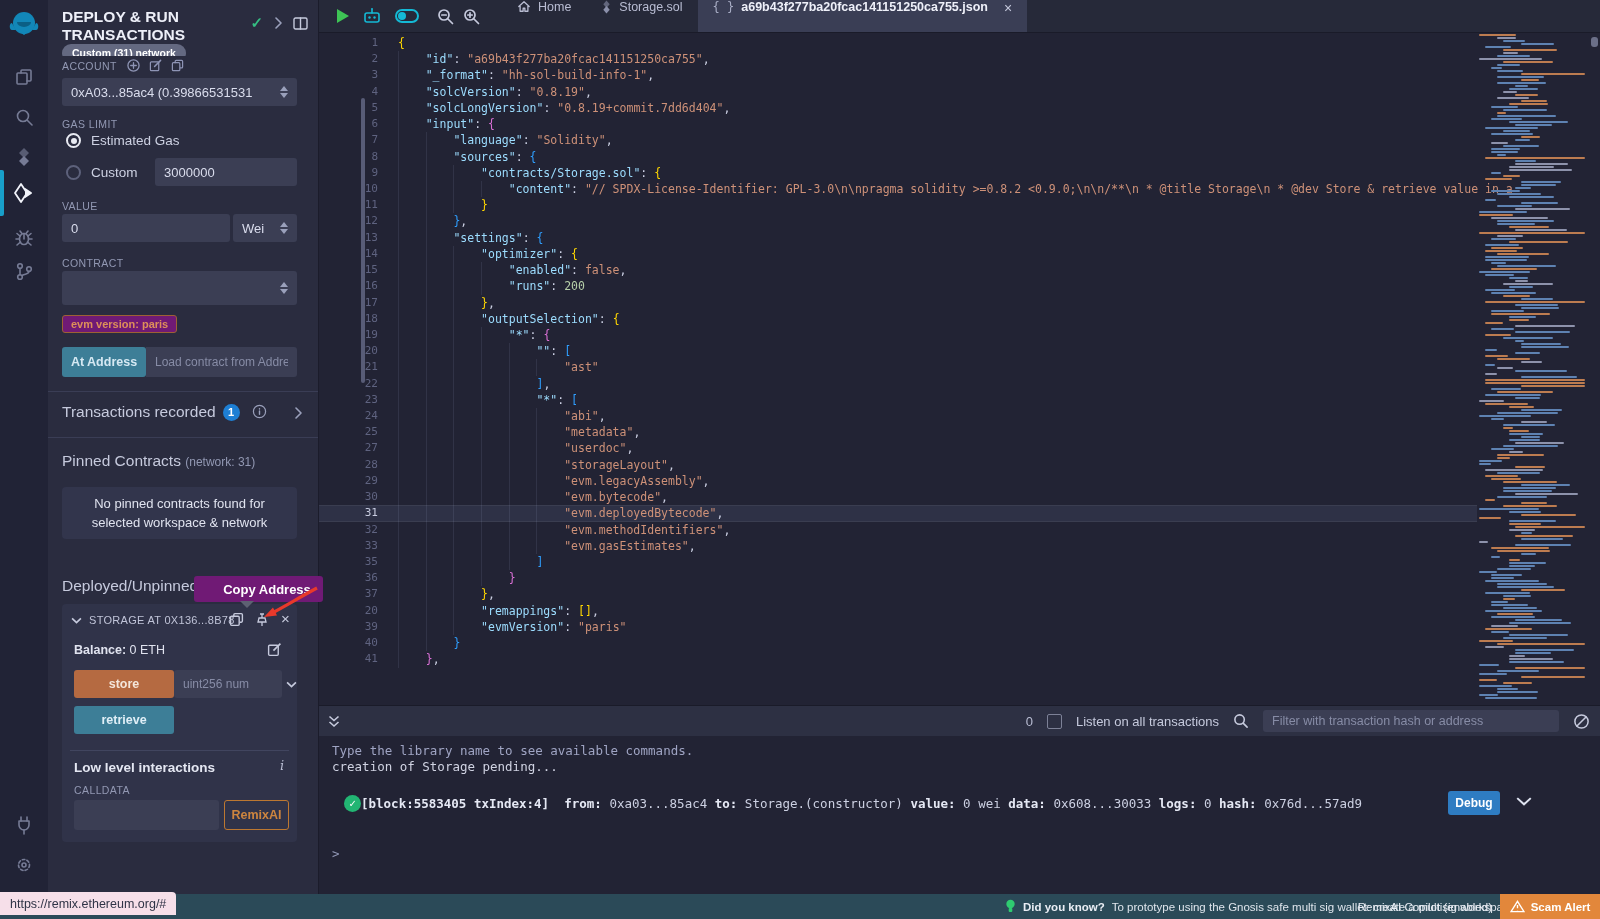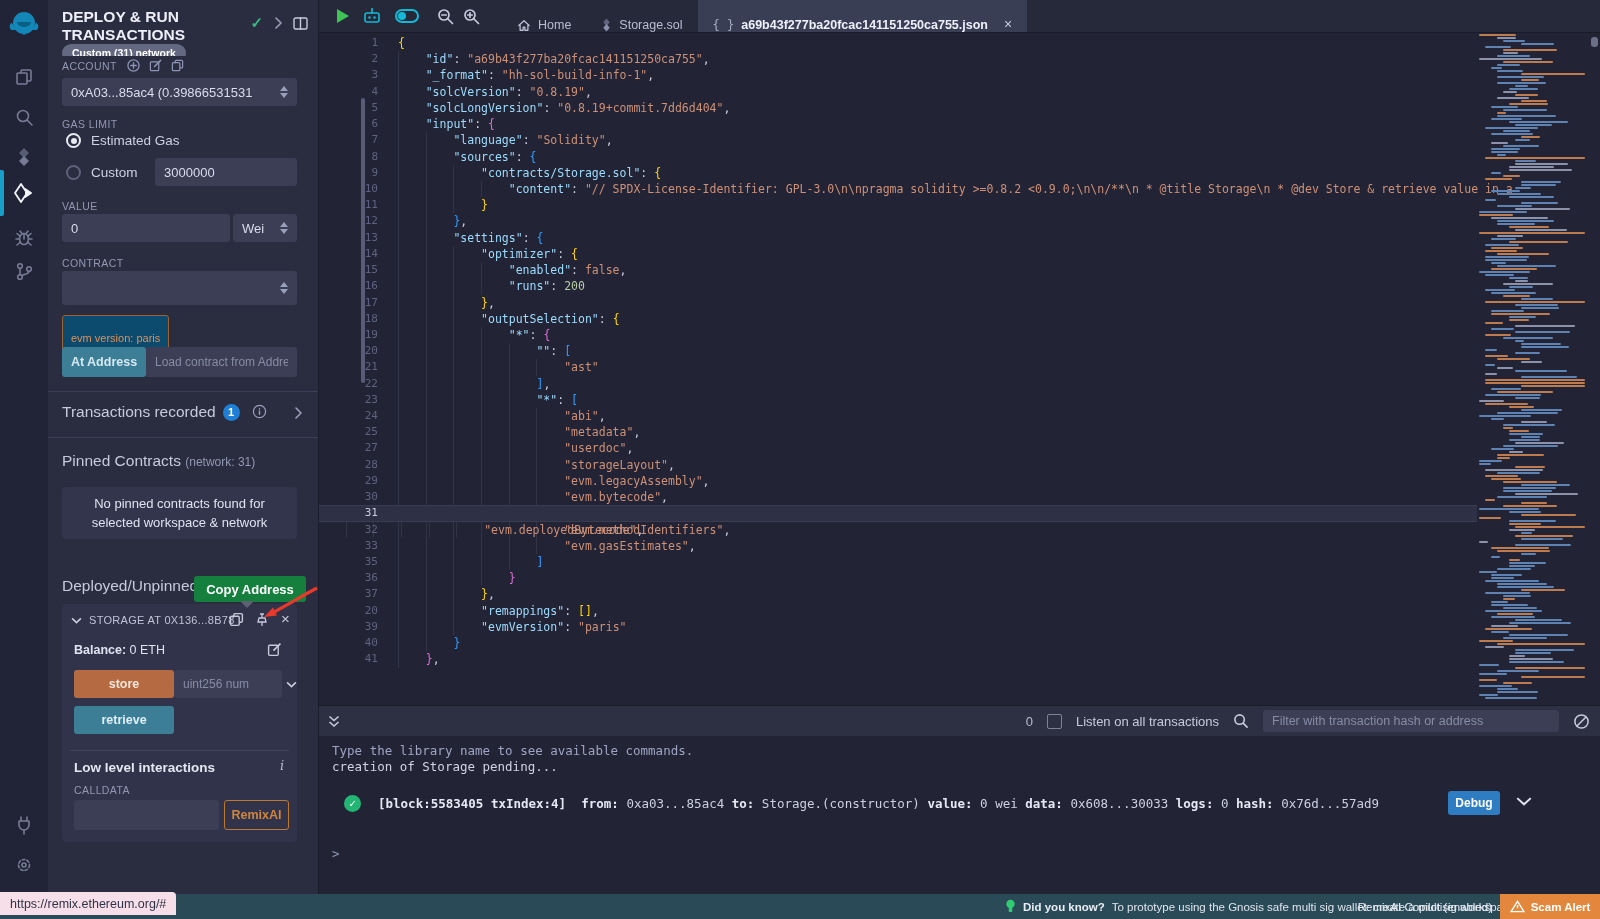--- a/index.html
+++ b/index.html
@@ -26,75 +26,75 @@
   input.inp{font-family:"Liberation Sans",sans-serif;outline:none;}
   input.inp::placeholder{color:#878ca6;}
   .spin{margin-left:auto;display:flex;flex-direction:column;gap:2px;align-items:center;flex:none;}
   .spin i{width:0;height:0;border-left:4px solid transparent;border-right:4px solid transparent;}
   .spin .up{border-bottom:5px solid #9aa0bb;}
   .spin .dn{border-top:5px solid #9aa0bb;}
   .radio{width:15px;height:15px;border-radius:50%;border:2px solid #5d617b;box-sizing:border-box;flex:none;}
   .radio.on{border-color:#e8eaf2;position:relative;}
   .radio.on::after{content:"";position:absolute;left:2.5px;top:2.5px;width:6px;height:6px;border-radius:50%;background:#e8eaf2;}
   .rrow{position:absolute;left:18px;display:flex;align-items:center;gap:10px;font-size:13.5px;color:#cdd1e2;}
-  .evm-badge{position:absolute;left:14px;top:315px;padding:16px 8px;border:1px solid #9d6134;border-radius:3px;
-             color:#de9059;font-size:11px;font-weight:normal;background:#0c4a6e;}
+  .evm-badge{position:absolute;left:14px;top:315px;padding:2px 8px;border:1px solid #9d6134;border-radius:3px;
+             color:#de9059;font-size:11px;font-weight:bold;background:#701a75;}
   .btn{border:none;border-radius:3px;font-weight:bold;cursor:pointer;font-family:"Liberation Sans",sans-serif;}
   .divider{position:absolute;left:0;width:270px;height:1px;background:#3a3d55;}
   .sec-title{position:absolute;left:14px;font-size:15.5px;color:#c6cadd;}
   .badge-count{display:inline-flex;width:17px;height:17px;border-radius:50%;background:#1e7fd4;color:#fff;
                font-size:11px;font-weight:bold;align-items:center;justify-content:center;margin-left:7px;vertical-align:1px;}
   .empty-card{position:absolute;left:14px;top:487px;width:235px;height:52px;background:#32354c;border-radius:4px;
               display:flex;align-items:center;justify-content:center;text-align:center;font-size:13px;color:#e0e3ef;line-height:1.5;}
   .inst-card{position:absolute;left:14px;top:604px;width:235px;height:238px;background:#303349;border-radius:4px;}
   .i-abs{position:absolute;}
-  .tooltip{position:absolute;left:132px;top:-28px;width:112px;height:26px;background:#15803d;color:#fff;font-size:13px;
-           font-weight:bold;display:flex;align-items:center;justify-content:center;border-radius:3px;z-index:8;}
+  .tooltip{position:absolute;left:132px;top:-28px;width:112px;height:26px;background:#701a75;color:#fff;font-size:13px;
+           font-weight:bold;display:flex;align-items:center;justify-content:center;border-radius:3px;z-index:8;padding-left:17px;}
   .tooltip::after{content:"";position:absolute;left:46px;bottom:-6px;border-left:7px solid transparent;border-right:7px solid transparent;border-top:7px solid #5d6172;}
   .arrow-svg{position:absolute;left:192px;top:-22px;z-index:9;}
   .pscroll{position:absolute;left:313px;top:98px;width:4px;height:285px;background:#585c77;border-radius:2px;z-index:6;}
 
   
   .main{position:absolute;left:318px;top:0;width:1282px;height:894px;background:#222334;}
   .toolbar{position:absolute;left:0;top:0;width:1282px;height:32px;background:#262939;border-bottom:1px solid #1a1b29;display:flex;align-items:center;}
   .play{width:0;height:0;border-top:7px solid transparent;border-bottom:7px solid transparent;border-left:12px solid #3ec455;margin-left:19px;}
   .tbi{margin-left:13px;display:flex;align-items:center;}
   .toggle{width:24px;height:14px;border:2px solid #14b9d5;border-radius:9px;position:relative;box-sizing:border-box;}
   .toggle::after{content:"";position:absolute;left:1px;top:1px;width:8px;height:8px;border-radius:50%;background:#14b9d5;}
   .tabs{display:flex;height:32px;margin-left:22px;align-items:stretch;}
-  .tab{display:flex;align-items:flex-end;gap:7px;padding:0 15px;font-size:12.5px;color:#b9bdd3;}
+  .tab{display:flex;align-items:flex-start;gap:7px;padding:0 15px;font-size:12.5px;color:#b9bdd3;}
   .tab.active{background:#3a3e55;color:#eef0f9;font-weight:bold;}
   .brace-ic{font-family:"DejaVu Sans Mono",monospace;color:#a9aec6;font-size:12px;font-weight:normal;}
   .tab .x{margin-left:9px;color:#c6cadd;font-size:14px;font-weight:normal;}
 
   .editor{position:absolute;left:0;top:32px;width:1282px;height:673px;overflow:hidden;}
   #code{position:absolute;left:0;top:3px;right:123px;}
   .cl{display:flex;height:16.23px;line-height:16.23px;font-family:"DejaVu Sans Mono",monospace;font-size:11.5px;white-space:pre;}
   .ln{width:60px;text-align:right;padding-right:20px;color:#5f6380;flex:none;font-size:11px;}
   .lc{color:#d4d7e6;}
-  .cl.active{background:rgba(115,125,165,0.16);box-shadow:inset 0 1px 0 rgba(255,255,255,.06),inset 0 -1px 0 rgba(255,255,255,.06);flex-direction:column;}
+  .cl.active{background:rgba(115,125,165,0.16);box-shadow:inset 0 1px 0 rgba(255,255,255,.06),inset 0 -1px 0 rgba(255,255,255,.06);}
   .cl.active .ln{color:#c7cbdf;}
   .iu{display:inline-block;width:4ch;border-left:1px solid rgba(165,172,214,0.12);box-sizing:border-box;}
   .tk-k{color:#9cdcfe;}.tk-s{color:#ce9178;}.tk-n{color:#b5cea8;}.tk-p{color:#cdd1e4;}
   .tk-b1{color:#ffd700;}.tk-b2{color:#da70d6;}.tk-b3{color:#2f9fff;}
   .mm{position:absolute;right:12px;top:2px;width:111px;height:669px;overflow:hidden;}
   .mm div{height:2px;margin-bottom:1px;border-radius:1px;}
   .vthumb{position:absolute;right:2px;top:5px;width:7px;height:10px;background:#6b6f88;border-radius:3px;}
 
   
   .term-head{position:absolute;left:0;top:705px;width:1282px;height:31px;background:#2d3043;border-top:1px solid #1a1b29;
              display:flex;align-items:center;box-sizing:border-box;padding:0 10px;}
   .checkbox{width:13px;height:13px;border:1px solid #7d8197;border-radius:2px;}
   .t-filter{width:278px;height:22px;background:#3b3e54;border:none;border-radius:3px;color:#dadded;font-size:12.5px;padding:0 9px;outline:none;}
   .t-filter::placeholder{color:#878ca6;}
   .term-body{position:absolute;left:0;top:736px;width:1282px;height:158px;font-family:"DejaVu Sans Mono",monospace;font-size:12.5px;}
   .tb-line{position:absolute;left:14px;white-space:pre;}
   .log-row{position:absolute;left:0;top:52px;width:1282px;height:30px;display:flex;align-items:center;}
   .okc{width:17px;height:17px;border-radius:50%;background:#22b573;color:#fff;font-size:11px;display:flex;align-items:center;justify-content:center;margin-left:26px;flex:none;}
-  #log-line{margin-left:17px;color:#ccd0e2;white-space:pre;}
+  #log-line{color:#ccd0e2;white-space:pre;}
   #log-line b{color:#e5e8f4;}
   .debug-btn{position:absolute;left:1130px;top:55px;width:52px;height:24px;background:#2e7cc2;border-radius:3px;color:#fff;
              font-size:12px;font-weight:bold;display:flex;align-items:center;justify-content:center;font-family:"Liberation Sans",sans-serif;}
   .log-chev{position:absolute;left:1198px;top:61px;}
   .prompt{position:absolute;left:14px;top:110px;color:#9096b4;}
 
   
   .sbar{position:absolute;left:0;top:894px;width:1600px;height:25px;background:#2b4a58;z-index:10;font-size:11.5px;color:#e9edf4;}
   .tip{position:absolute;left:1005px;top:0;height:25px;display:flex;align-items:center;gap:7px;}
   .copilot{position:absolute;right:108px;top:0;height:25px;display:flex;align-items:center;}

